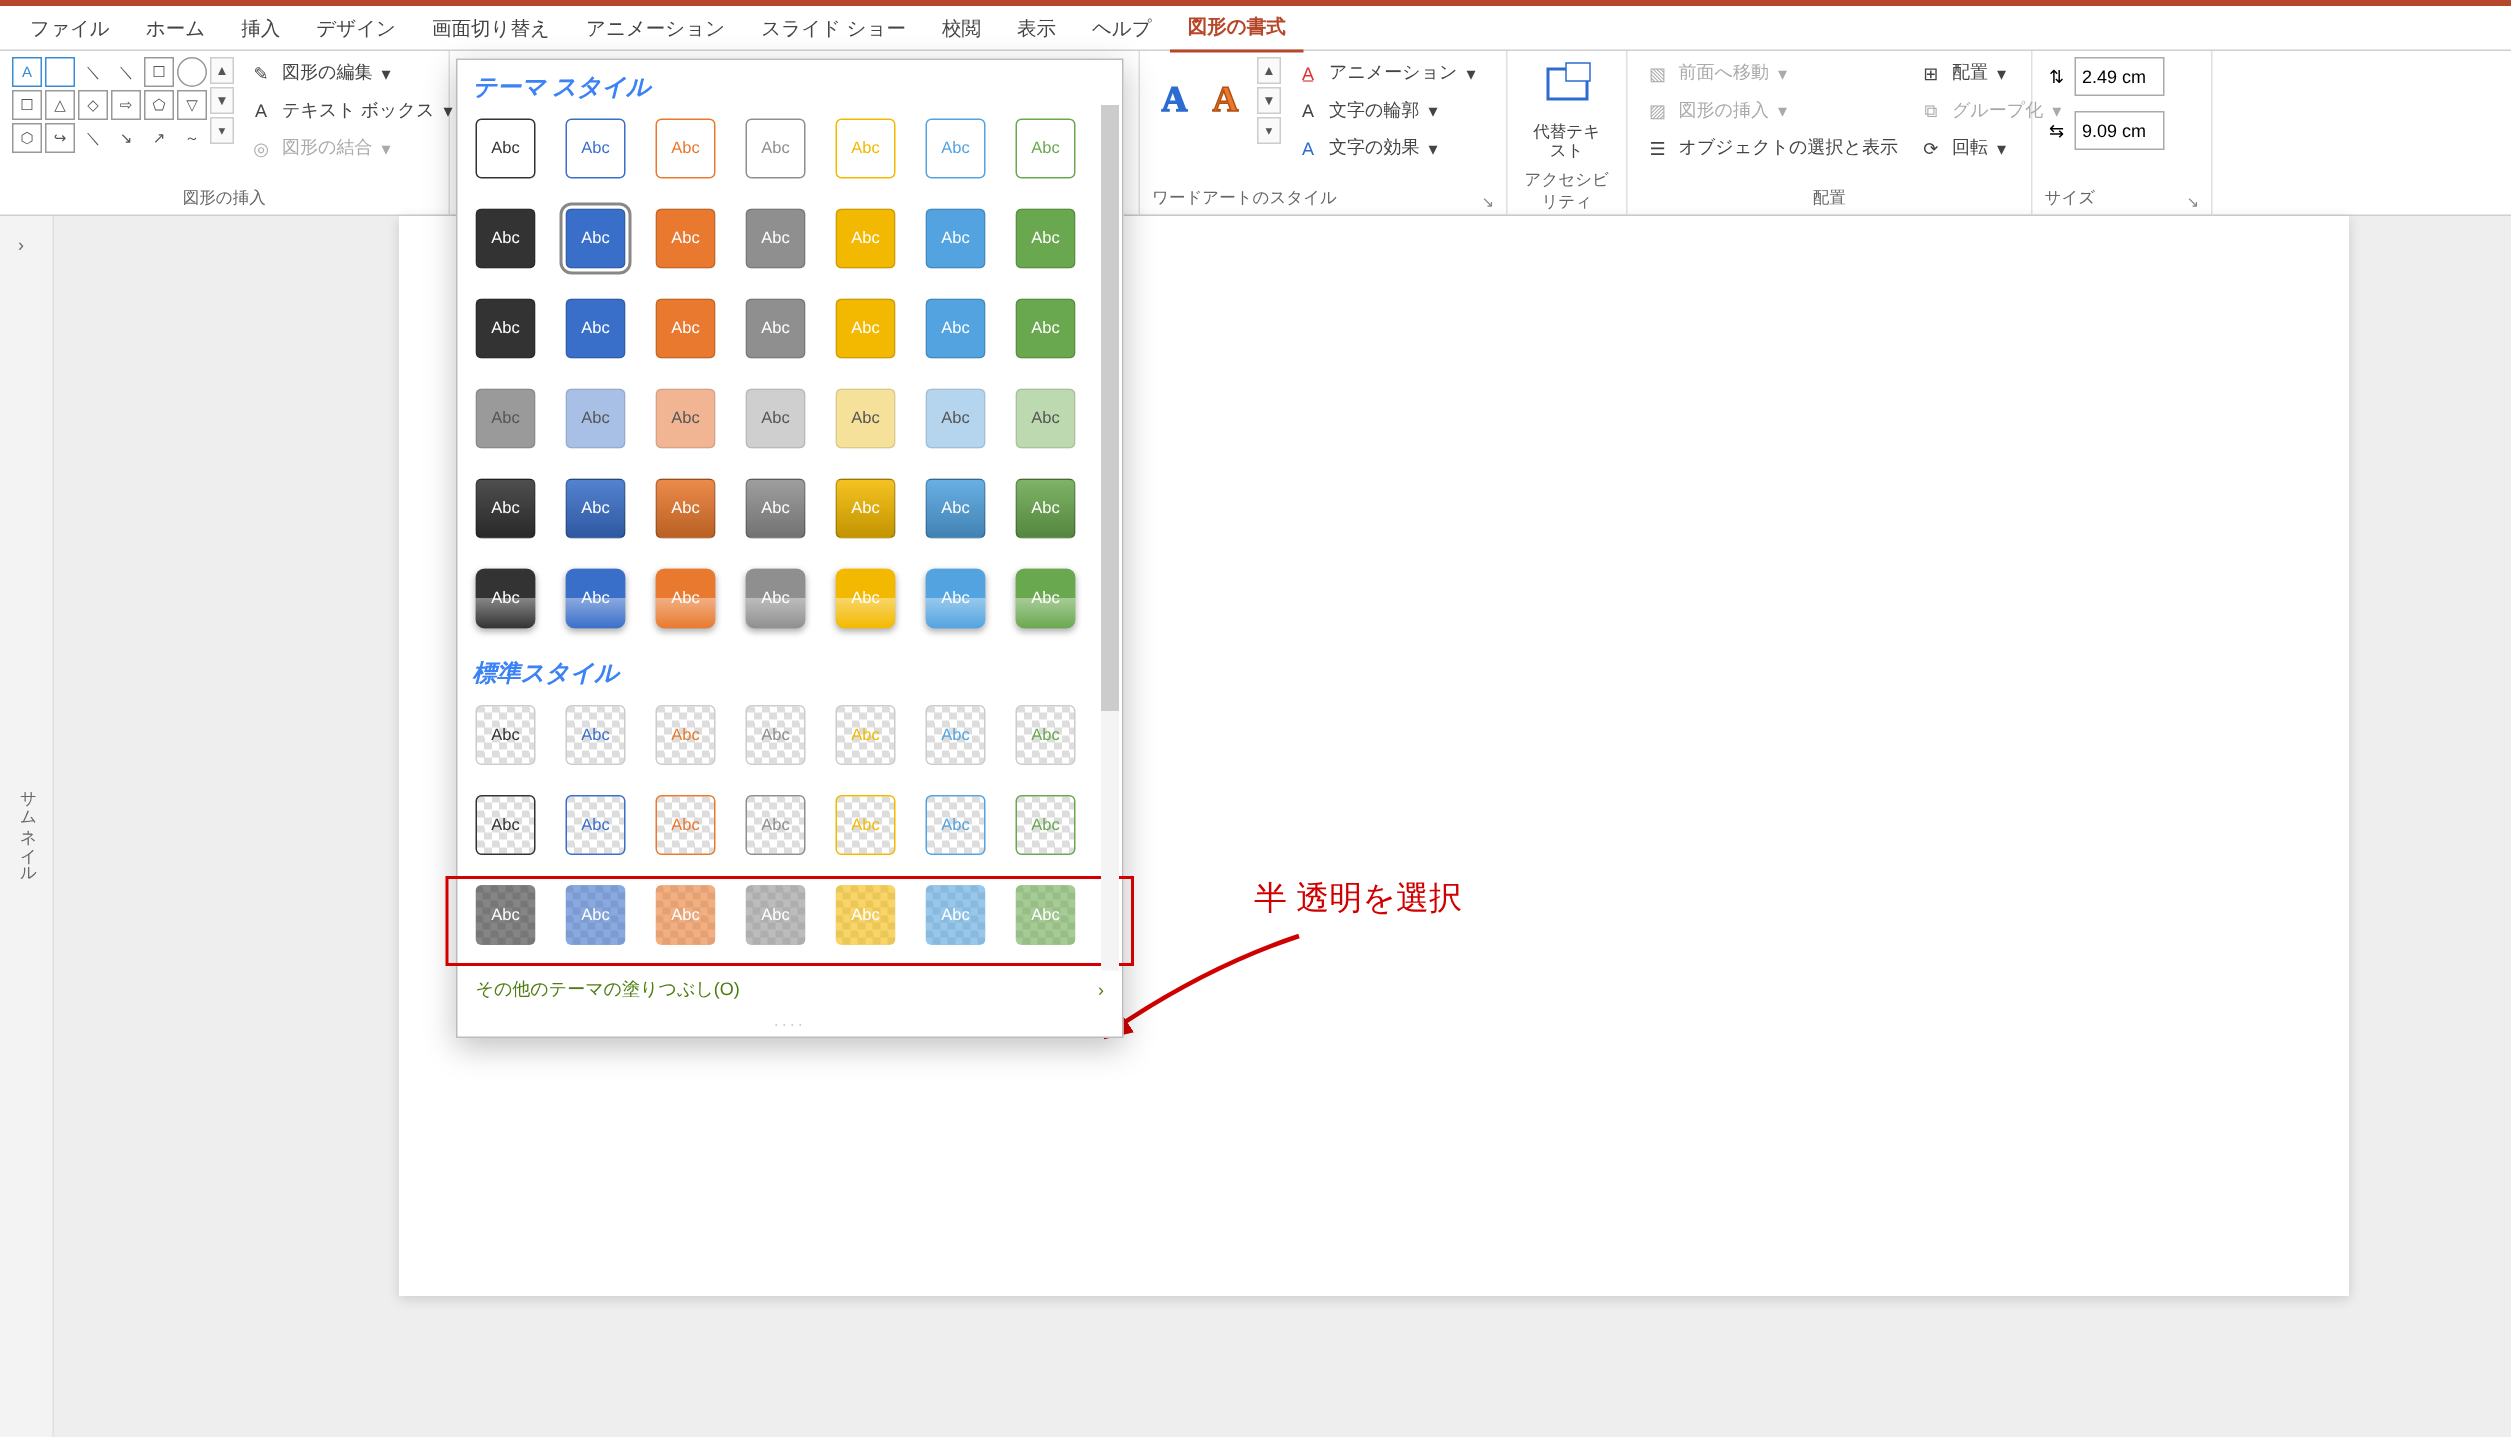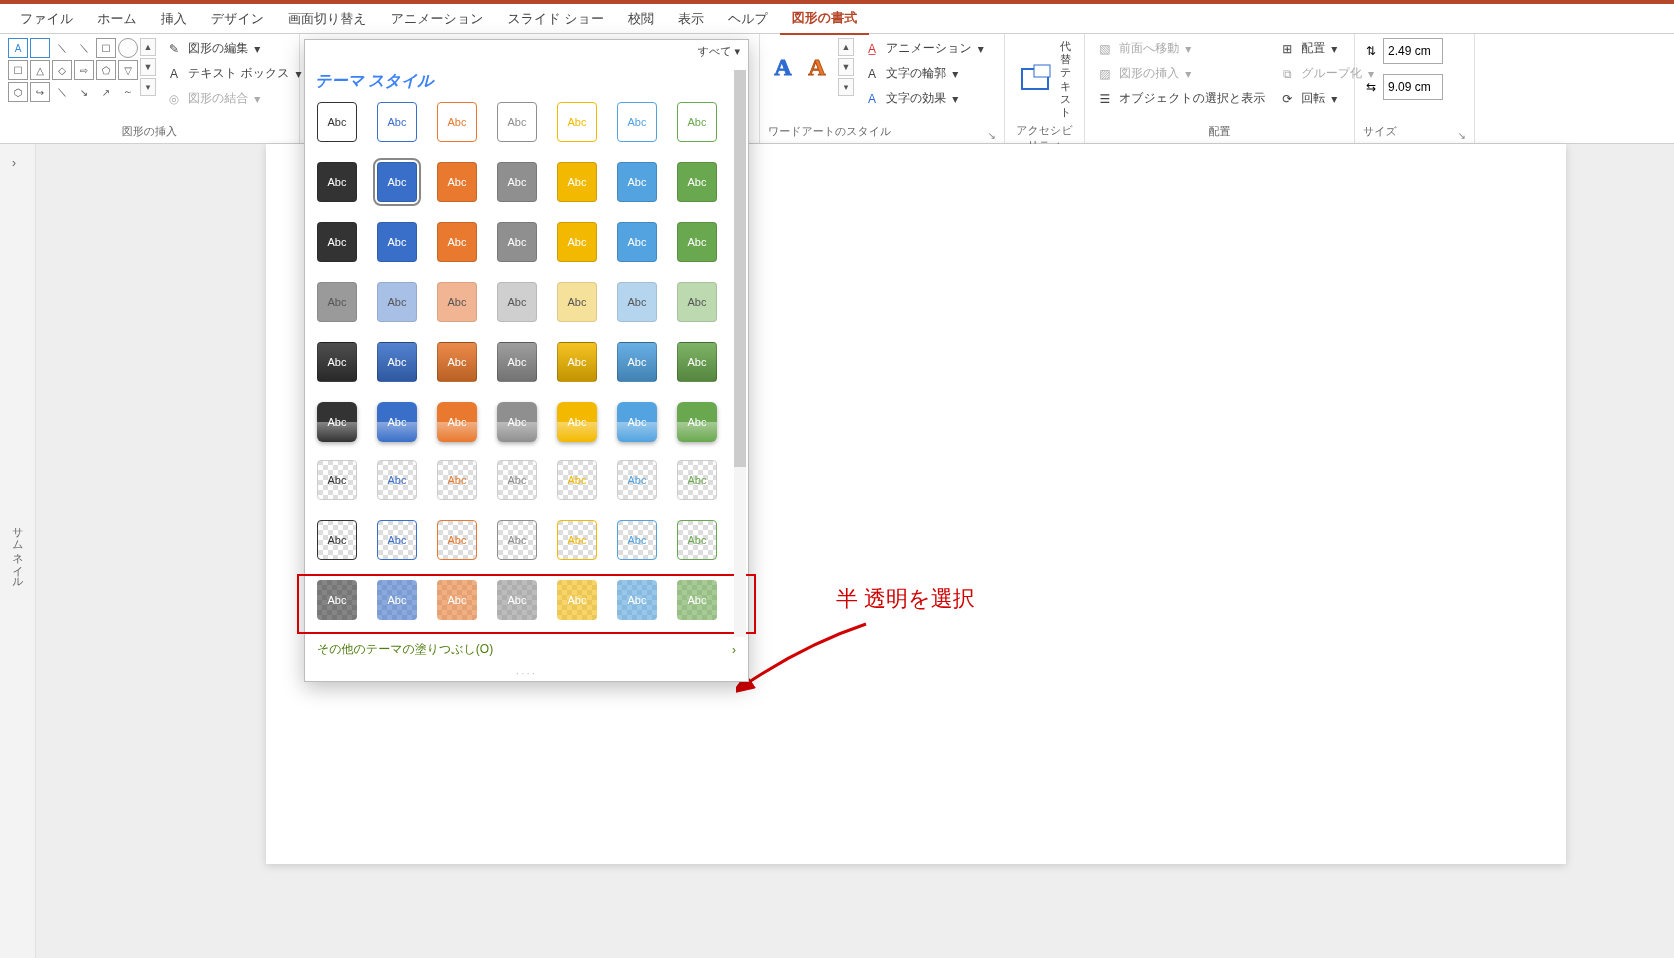--- a/index.html
+++ b/index.html
@@ -19,21 +19,21 @@
 .shapes-palette { display: grid; grid-template-columns: repeat(6, 20px); grid-template-rows: repeat(3, 20px); gap: 2px; }
 .shape-cell { width: 20px; height: 20px; border: 1px solid #999; display: flex; align-items: center; justify-content: center; font-size: 10px; color: #555; }
 .shape-cell.noborder { border: none; }
 .palette-arrows { display: flex; flex-direction: column; gap: 2px; margin-left: 2px; }
 .pa-btn { width: 16px; height: 18px; border: 1px solid #ccc; background: #fafafa; font-size: 9px; text-align: center; line-height: 16px; color: #555; }
 
 .rb-stack { display: flex; flex-direction: column; gap: 4px; }
 .rb-item { display: flex; align-items: center; gap: 6px; font-size: 12px; color: #444; padding: 2px 4px; white-space: nowrap; }
 .rb-item.disabled { color: #aaa; }
 .rb-icon { width: 16px; height: 16px; display: inline-flex; align-items: center; justify-content: center; }
-.rb-large { display: flex; flex-direction: row; align-items: center; gap: 8px; padding: 2px 6px; }
+.rb-large { display: flex; flex-direction: column; align-items: center; gap: 8px; padding: 2px 6px; }
 .rb-large .lg-icon { width: 34px; height: 34px; }
 .rb-large-label { font-size: 11px; color: #444; text-align: center; line-height: 1.2; }
 
 .wordart-row { display: flex; align-items: center; gap: 4px; }
 .wa-sample { width: 30px; height: 30px; font-family: serif; font-size: 24px; font-weight: bold; text-align: center; line-height: 30px; }
 .wa-nav { display: flex; flex-direction: column; gap: 2px; margin-left: 2px; }
 
 .size-field { display: flex; align-items: center; gap: 4px; font-size: 12px; }
 .size-input { width: 60px; height: 20px; border: 1px solid #aaa; padding: 12px 4px; font-size: 12px; }
 .dlauncher { font-size: 10px; color: #888; align-self: flex-end; margin-left: auto; cursor: pointer; }
@@ -264,23 +264,20 @@
 
 <div class="workspace">
   <div class="thumb-rail">
     <span class="expand-chevron">›</span>
     <span class="thumb-label">サムネイル</span>
   </div>
   <div class="canvas-area">
     <div class="slide-canvas"></div>
 
     <div class="style-popup">
-      <div class="popup-header">
-        <span class="drop"><span>すべて</span> ▾</span>
-      </div>
       <div class="section-title">テーマ スタイル</div>
       <div class="style-grid" id="theme-grid">
           <div class="style-swatch swatch-outline" style="--c: #333333;">Abc</div>
           <div class="style-swatch swatch-outline" style="--c: #3a6fc9;">Abc</div>
           <div class="style-swatch swatch-outline" style="--c: #e8792e;">Abc</div>
           <div class="style-swatch swatch-outline" style="--c: #8f8f8f;">Abc</div>
           <div class="style-swatch swatch-outline" style="--c: #f3b900;">Abc</div>
           <div class="style-swatch swatch-outline" style="--c: #52a3e0;">Abc</div>
           <div class="style-swatch swatch-outline" style="--c: #6aa84f;">Abc</div>
           <div class="style-swatch swatch-solid" style="--c: #333333;">Abc</div>
@@ -313,20 +310,21 @@
           <div class="style-swatch swatch-bevel" style="--c: #6aa84f;">Abc</div>
           <div class="style-swatch swatch-gloss" style="--c: #333333;">Abc</div>
           <div class="style-swatch swatch-gloss" style="--c: #3a6fc9;">Abc</div>
           <div class="style-swatch swatch-gloss" style="--c: #e8792e;">Abc</div>
           <div class="style-swatch swatch-gloss" style="--c: #8f8f8f;">Abc</div>
           <div class="style-swatch swatch-gloss" style="--c: #f3b900;">Abc</div>
           <div class="style-swatch swatch-gloss" style="--c: #52a3e0;">Abc</div>
           <div class="style-swatch swatch-gloss" style="--c: #6aa84f;">Abc</div>
         </div>
 
+      <div class="section-title">標準スタイル</div>
       <div class="style-grid" id="preset-grid" style="position:relative">
           <div class="style-swatch swatch-trans" style="--c: #333333;">Abc</div>
           <div class="style-swatch swatch-trans" style="--c: #3a6fc9;">Abc</div>
           <div class="style-swatch swatch-trans" style="--c: #e8792e;">Abc</div>
           <div class="style-swatch swatch-trans" style="--c: #8f8f8f;">Abc</div>
           <div class="style-swatch swatch-trans" style="--c: #f3b900;">Abc</div>
           <div class="style-swatch swatch-trans" style="--c: #52a3e0;">Abc</div>
           <div class="style-swatch swatch-trans" style="--c: #6aa84f;">Abc</div>
           <div class="style-swatch swatch-trans-outline" style="--c: #333333;">Abc</div>
           <div class="style-swatch swatch-trans-outline" style="--c: #3a6fc9;">Abc</div>

